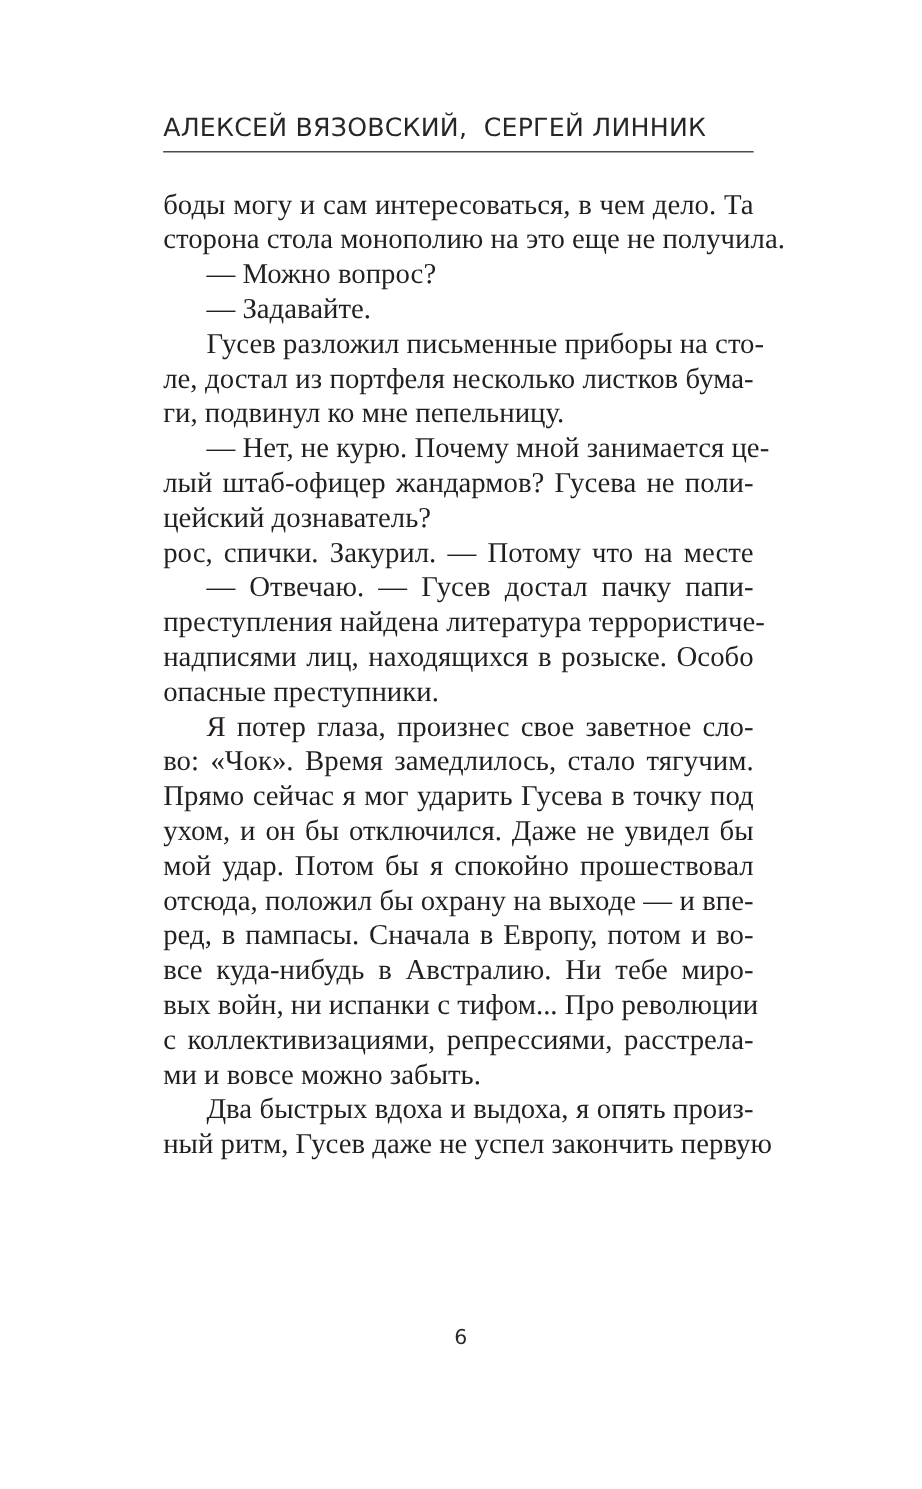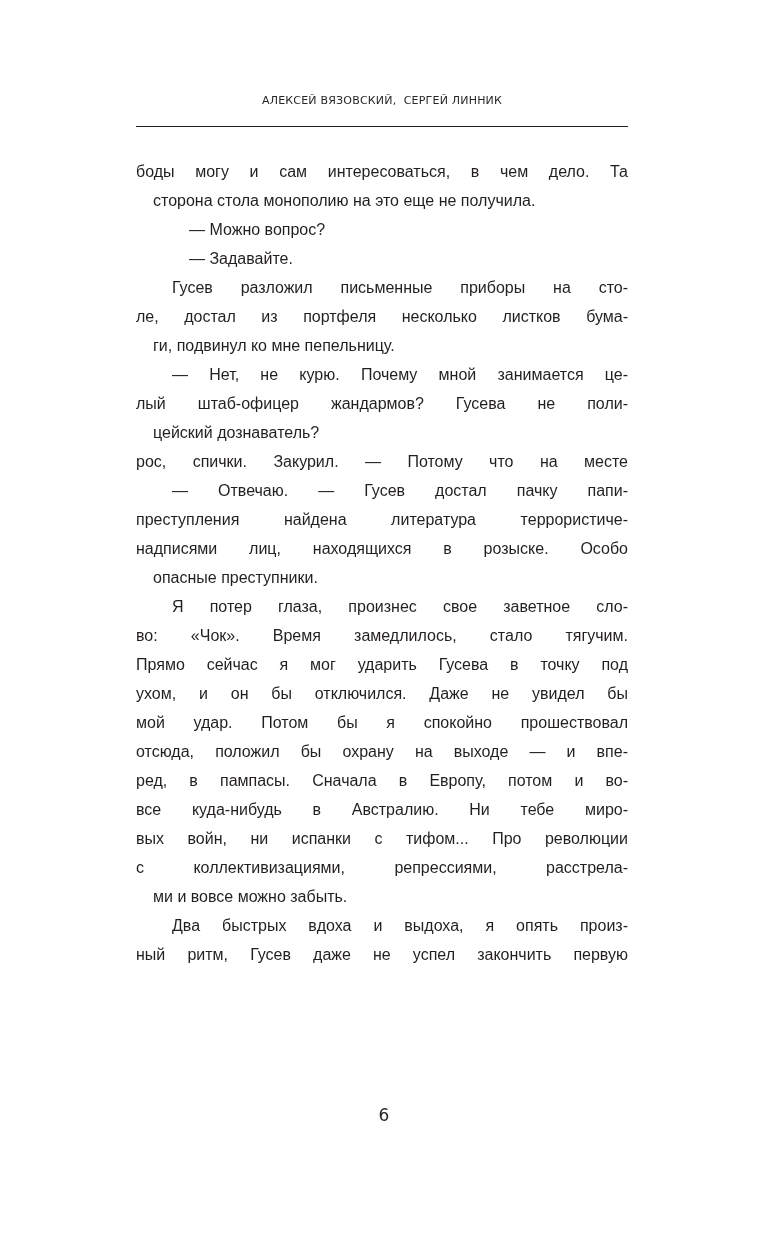--- a/index.html
+++ b/index.html
@@ -12,55 +12,54 @@
       height: 1241px;
       position: relative;
       overflow: hidden;
       color: #231f20;
     }
     .running-head {
       position: absolute;
       left: 136px;
       width: 492px;
       top: 94px;
-      text-align: center;
+      text-align: left;
       font-family: "DejaVu Sans", sans-serif;
-      font-size: 11px;
+      font-size: 21px;
       letter-spacing: 0.2px;
       color: #2a2627;
       white-space: pre;
     }
     .head-rule {
       position: absolute;
       left: 136px;
       width: 492px;
       top: 126px;
       height: 0;
       border-top: 1.6px solid #231f20;
     }
     .body-text {
       position: absolute;
       left: 136px;
       width: 492px;
       top: 157px;
-      font-family: Liberation Sans, sans-serif;
-      font-size: 16px;
+      font-family: Liberation Serif, serif;
+      font-size: 24px;
       line-height: 29px;
       color: #231f20;
     }
     .line {
       display: block;
       height: 29px;
       white-space: nowrap;
       text-align: justify;
       text-align-last: justify;
     }
     .line.last {
       text-align-last: left;
-      margin-left: 17px;
     }
     .line.indent {
       padding-left: 36px;
     }
     .page-number {
       position: absolute;
       left: 0;
       width: 768px;
       top: 1105px;
       text-align: center;

